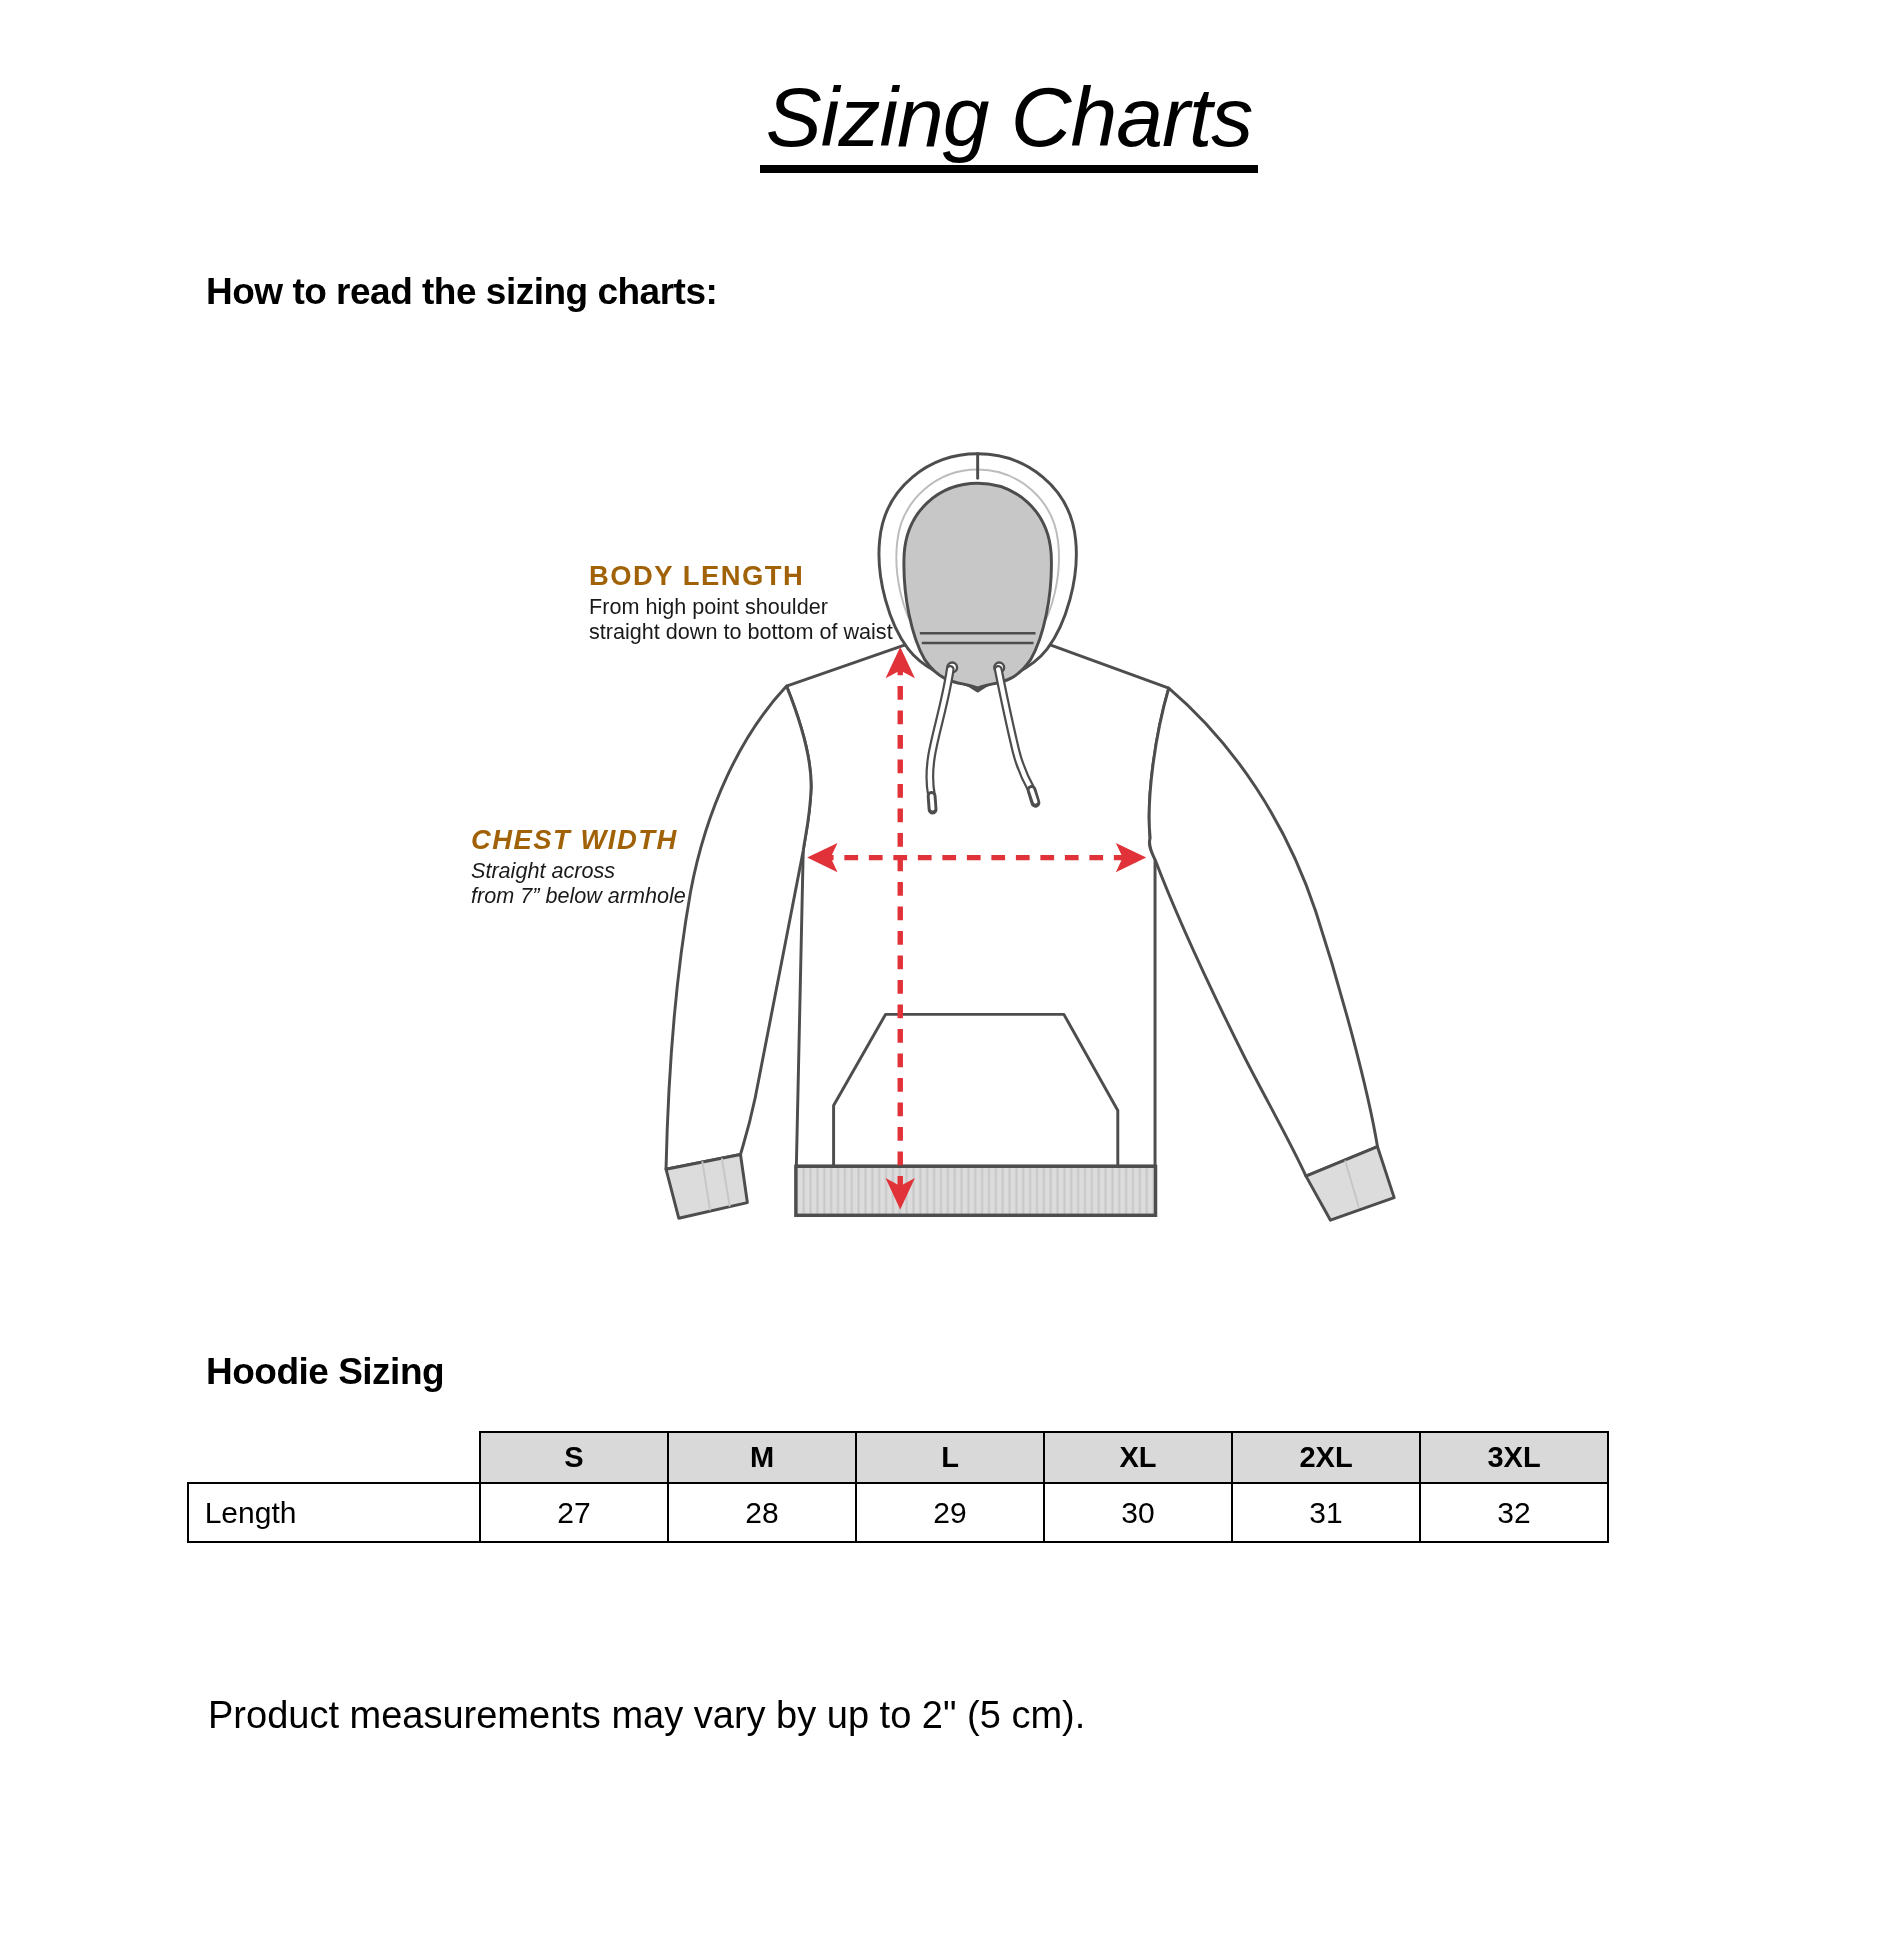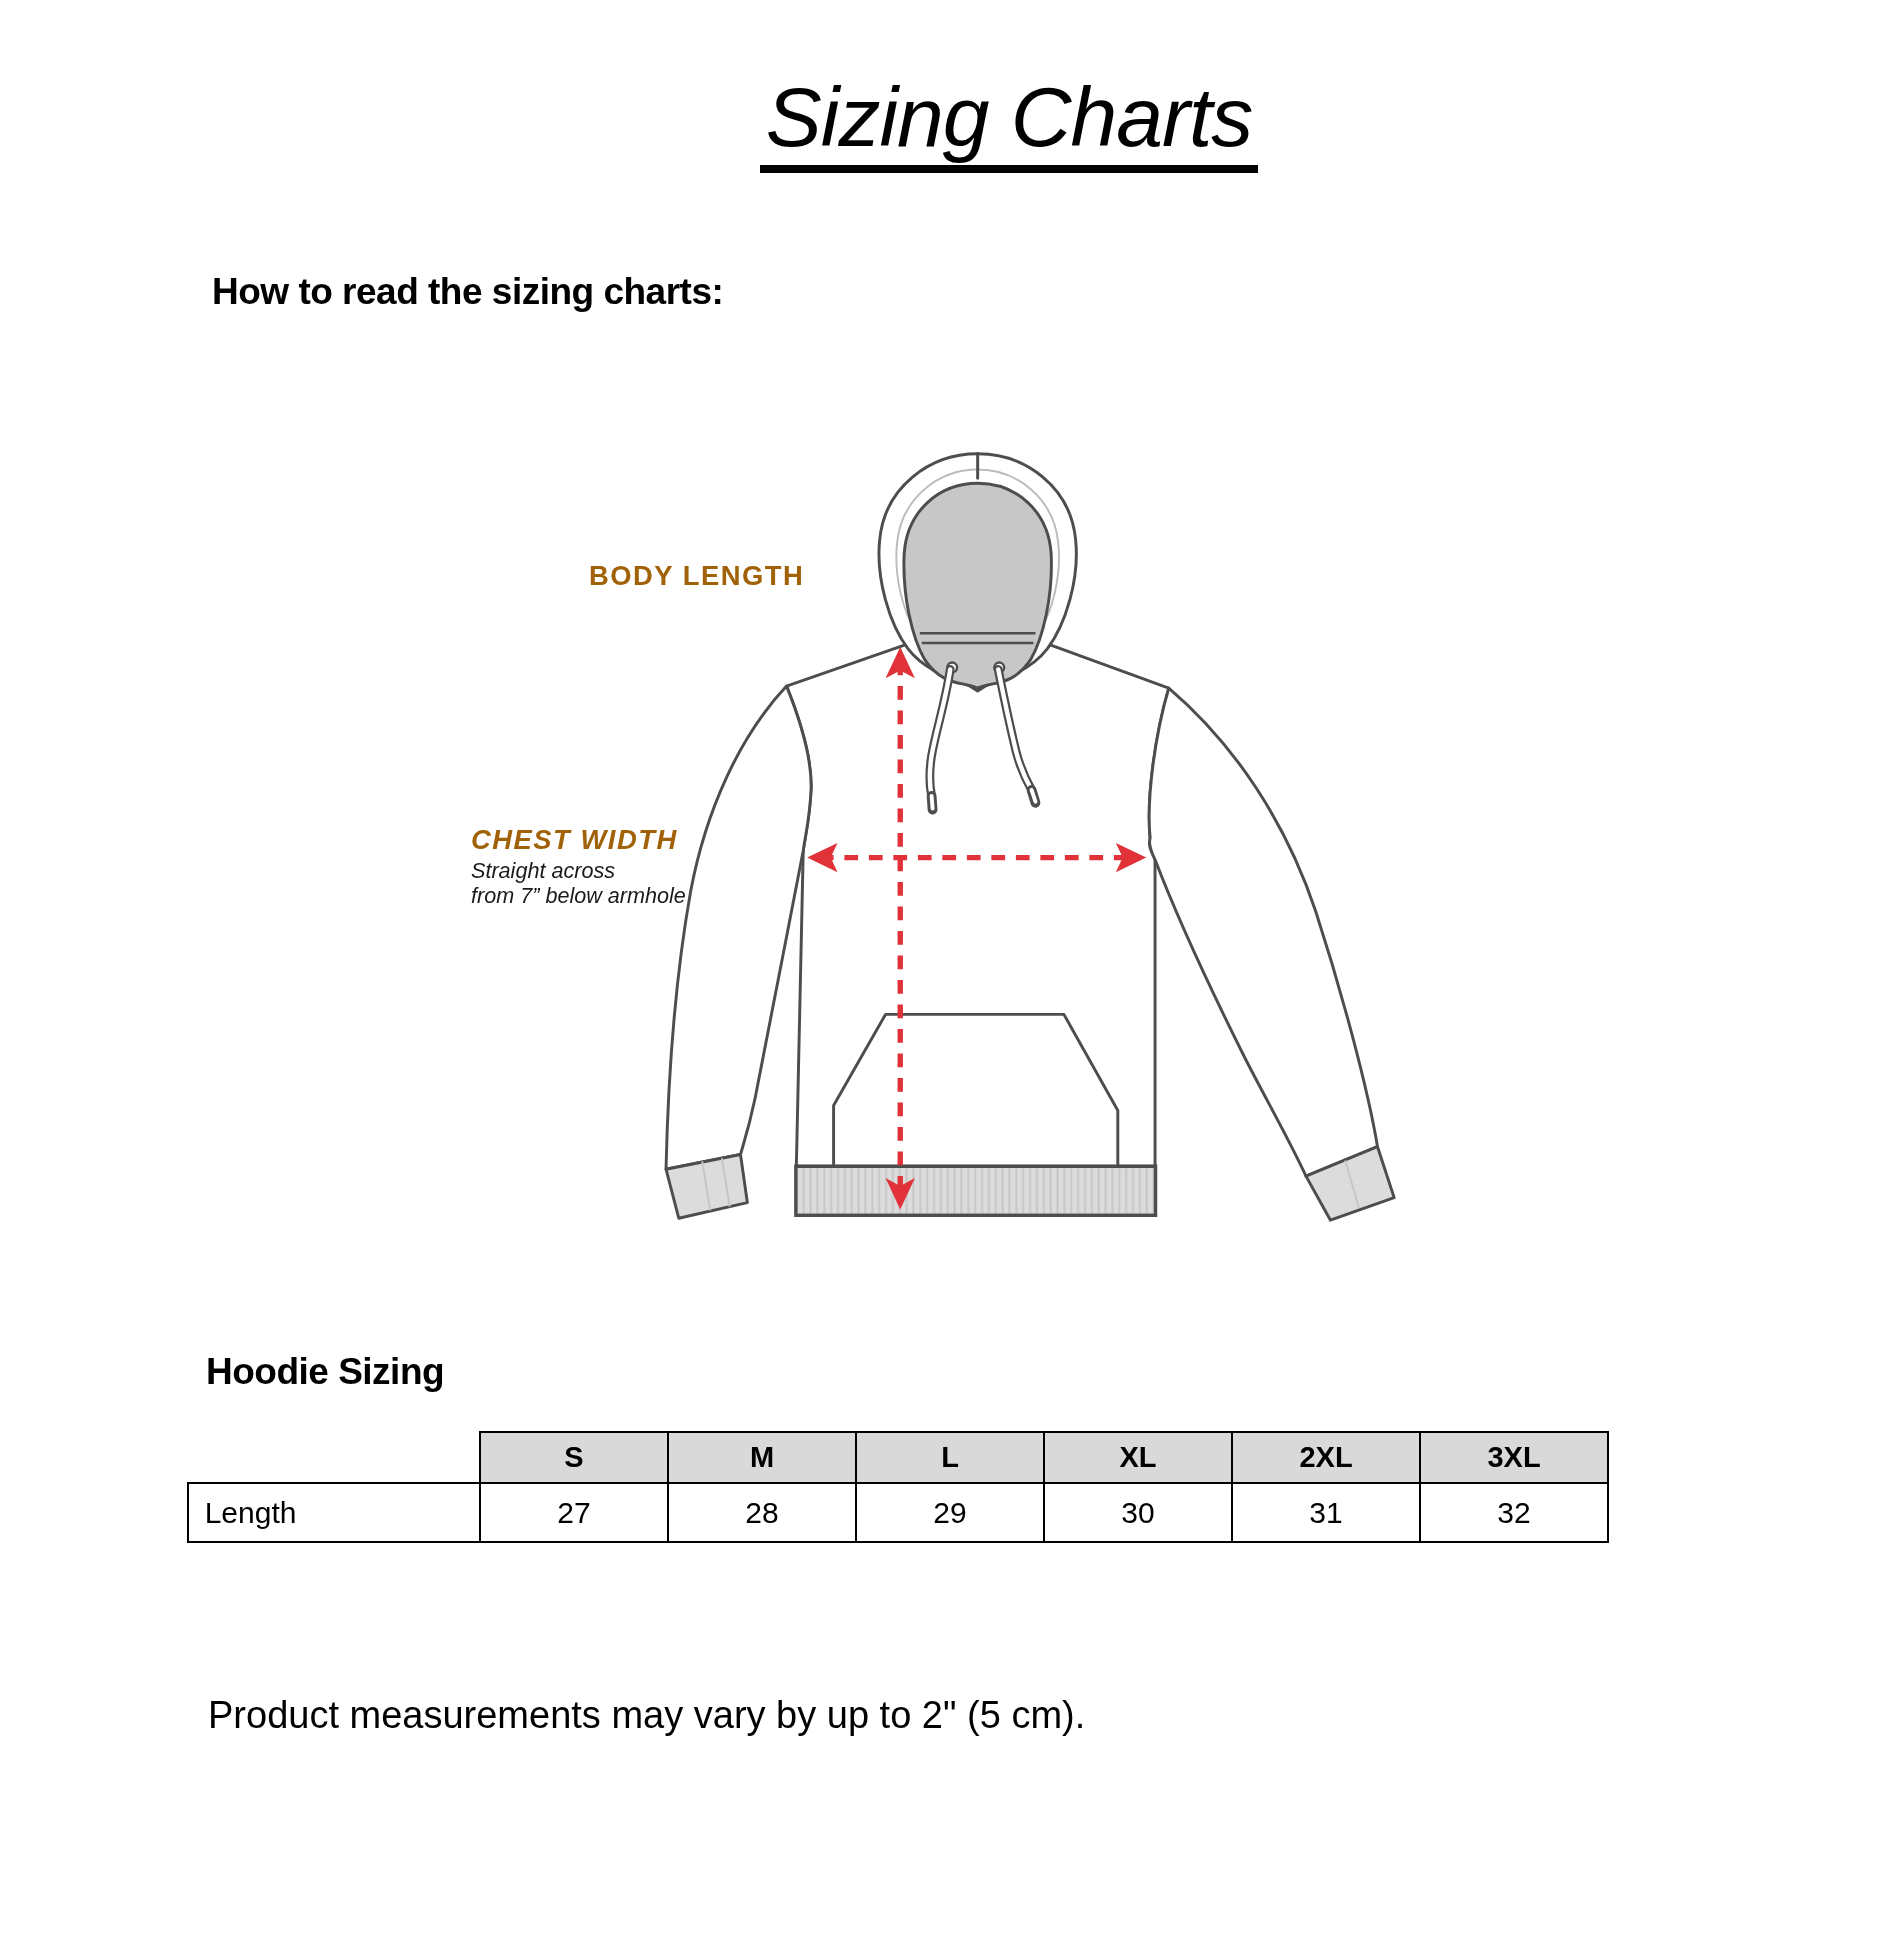--- a/index.html
+++ b/index.html
@@ -19,21 +19,21 @@
 
   
   .title-wrap{left:617px;top:73px;width:784px;text-align:center;}
   .title-text{
     display:inline-block;font-size:84px;line-height:1.06;font-weight:400;
     letter-spacing:-1px;border-bottom:8.8px solid #000;padding:0 5.9px 2.9px 5.9px;font-style:italic;
   }
 
   
   .section-heading{font-size:37px;font-weight:700;letter-spacing:-0.5px;}
-  .heading-howto{left:212px;top:271px;text-align:right;}
+  .heading-howto{left:206px;top:271px;text-align:right;}
   .heading-hoodie{left:206px;top:1351px;}
 
   
   .anno{line-height:25.5px;}
   .anno .anno-label{font-size:27.4px;font-weight:700;letter-spacing:1.5px;line-height:31px;color:#a16207;}
   .anno .anno-desc{font-size:21.6px;line-height:25.5px;color:#1a1a1a;margin-top:2.9px;}
   .anno-bodylength{left:589px;top:560px;}
   .anno-chestwidth{left:471px;top:824px;font-style:italic;}
 
   
@@ -71,20 +71,24 @@
 <body>
 
 <div class="abs title-wrap">
   <span class="title-text">Sizing Charts</span>
 </div>
 
 <div class="abs section-heading heading-howto">How to read the sizing charts:</div>
 
 <div class="abs anno anno-bodylength">
   <div class="anno-label">BODY LENGTH</div>
+  <div class="anno-desc">
+    <div>From high point shoulder</div>
+    <div>straight down to bottom of waist</div>
+  </div>
 </div>
 
 <div class="abs anno anno-chestwidth">
   <div class="anno-label">CHEST WIDTH</div>
   <div class="anno-desc">
     <div>Straight across</div>
     <div>from 7” below armhole</div>
   </div>
 </div>
 

